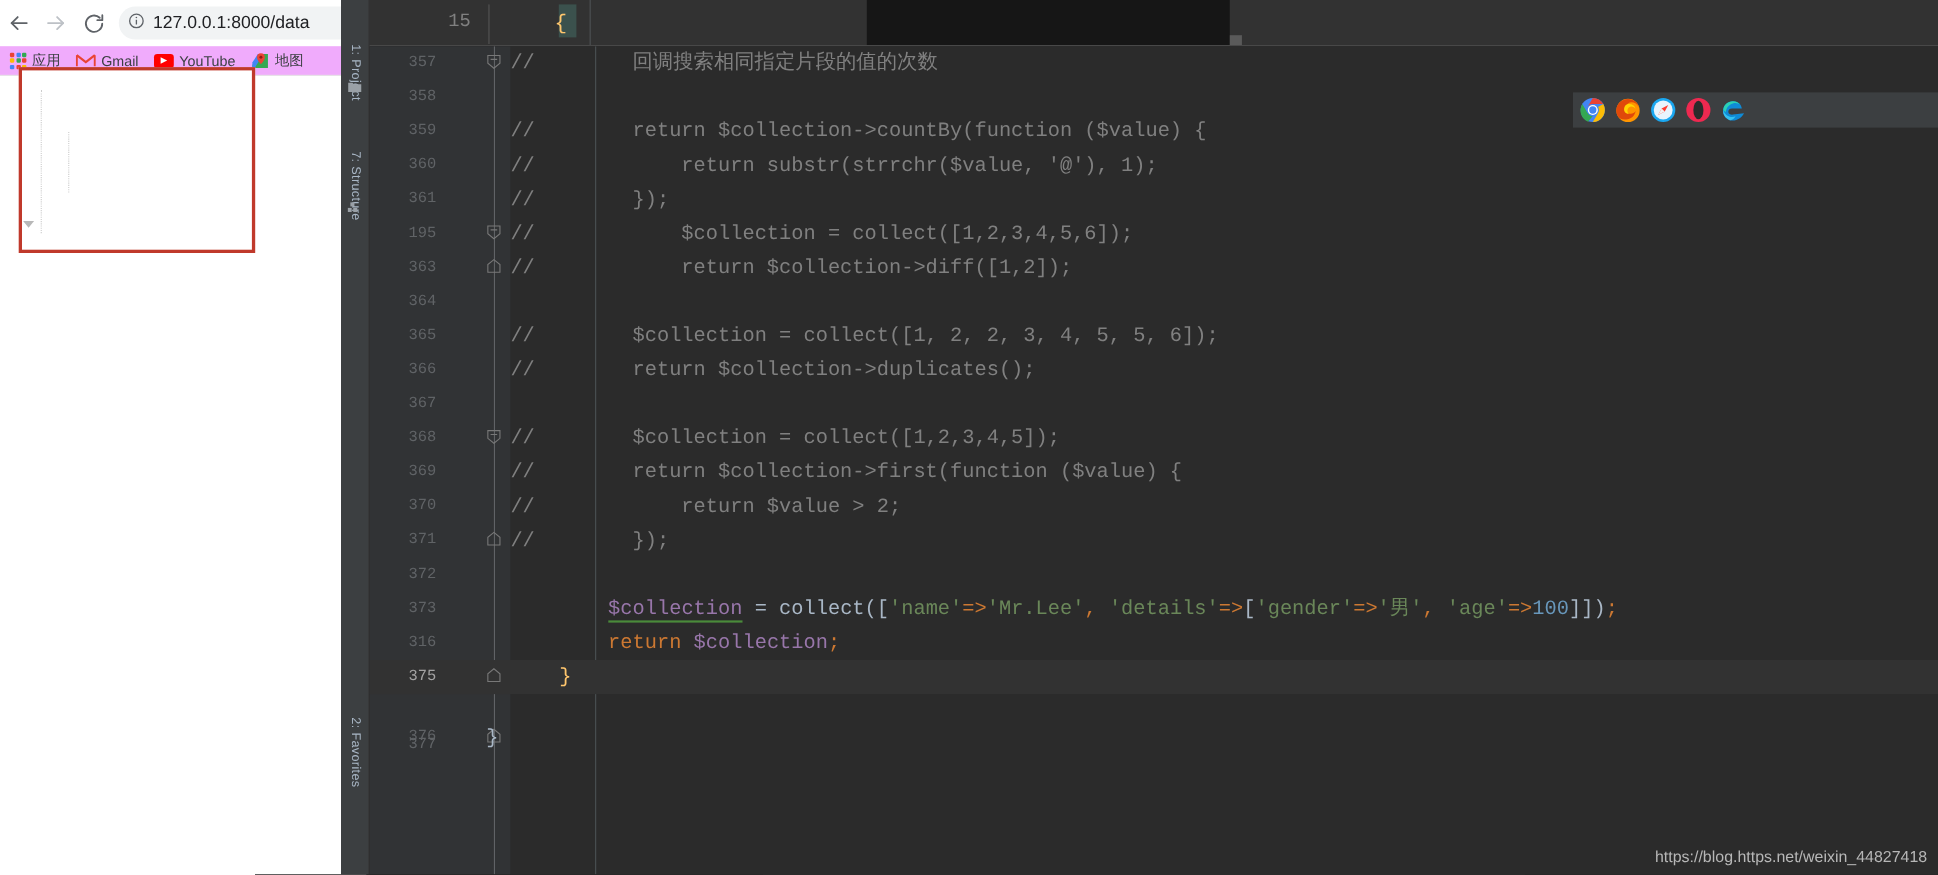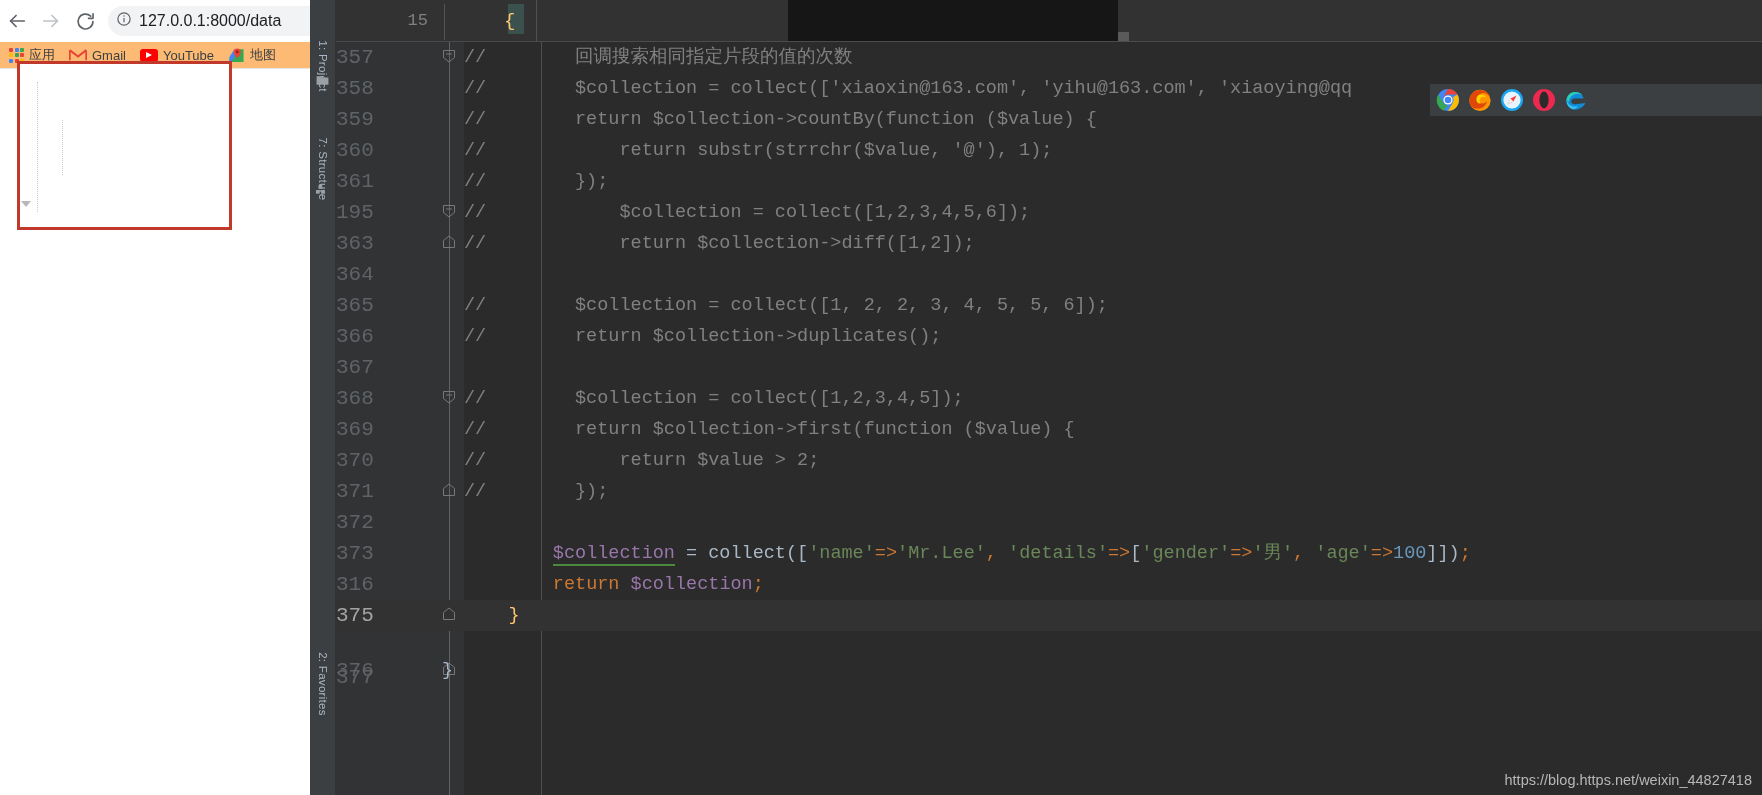--- a/index.html
+++ b/index.html
@@ -45,21 +45,21 @@
   }
   #omnibox .info-icon { flex: none; color: #5f6368; margin-right: 7px; }
   #omnibox .url {
     font-size: 16px; color: #202124;
     white-space: nowrap;
     font-family: "Liberation Sans", sans-serif;
   }
   #bookmarks-bar {
     position: absolute; left: 0; top: 42px;
     width: 333px; height: 27px;
-    background: #fdba74;
+    background: #f0abfc;
     border-bottom: 1px solid #e6e6e6;
     display: flex; align-items: center;
     padding-left: 9px;
     overflow: hidden;
   }
   .bm {
     display: flex; align-items: center;
     margin-right: 14px;
     white-space: nowrap;
     flex: none;
@@ -195,24 +195,24 @@
   }
   #fold-col { position: absolute; left: 104px; top: 0; width: 24px; height: 753px; background: #313335; }
   #fold-line { position: absolute; left: 113px; top: 0; width: 1px; height: 753px; background: #606366; }
   #indent-guide { position: absolute; left: 205px; top: 0; width: 1px; height: 753px; background: #4b5254; }
 
   .eline { position: absolute; left: 0; width: 1426px; height: 31.2px; }
   .eline.cur { background: #323232; padding-left: 32px; }
   .lnum {
     position: absolute; left: 0; top: 0;
     width: 96px; height: 31.2px;
-    text-align: left;
+    text-align: center;
     color: #606366;
     font-family: "Liberation Mono", monospace;
-    font-size: 21px;
+    font-size: 14px;
     line-height: 31.2px;
   }
   .eline.cur .lnum { color: #a4a3a3; }
   .ecode {
     position: absolute; left: 128px; top: 0;
     height: 31.2px; line-height: 31.2px;
     font-family: "Liberation Mono", monospace;
     font-size: 18.5px;
     white-space: pre;
     color: #a9b7c6;
@@ -413,21 +413,20 @@
           <svg width="14" height="14" viewBox="0 0 14 14">
             <path d="M1.5 1.5 h11 v7 l-5.5 4.5 l-5.5 -4.5 z" fill="none" stroke="#787878" stroke-width="1"></path>
             <line x1="4" y1="5" x2="10" y2="5" stroke="#787878" stroke-width="1"></line>
           </svg>
         </span>
         <span class="ecode cmt">//        回调搜索相同指定片段的值的次数</span>
       </div>
 
       <div class="eline" style="top:31px;">
         <span class="lnum">358</span>
-        <span class="ecode cmt">//        $collection = collect(['xiaoxin@163.com', 'yihu@163.com', 'xiaoying@qq</span>
       </div>
 
       <div class="eline" style="top:62px;">
         <span class="lnum">359</span>
         <span class="ecode cmt">//        return $collection-&gt;countBy(function ($value) {</span>
       </div>
 
       <div class="eline" style="top:93px;">
         <span class="lnum">360</span>
         <span class="ecode cmt">//            return substr(strrchr($value, '@'), 1);</span>

